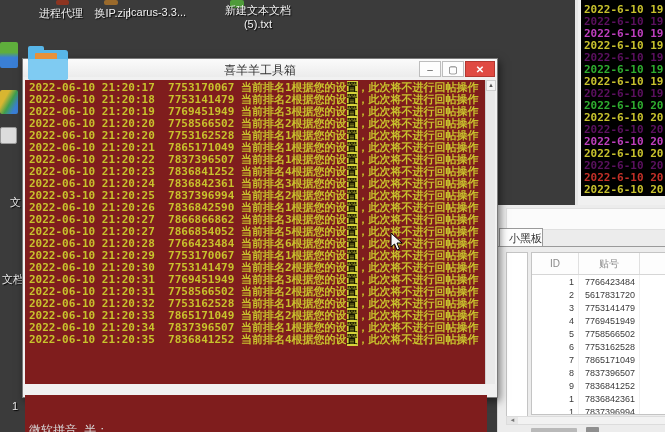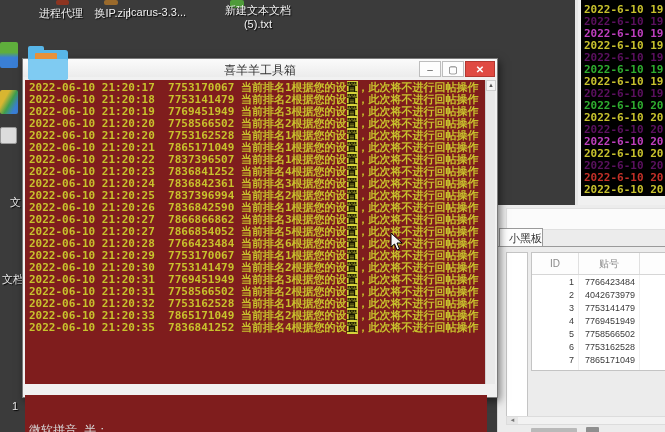--- a/index.html
+++ b/index.html
@@ -76,21 +76,21 @@
   
   .boardapp{position:absolute;left:497px;top:205px;width:168px;height:227px;z-index:5;background:#ececec;border-left:1px solid #d5d5d5;box-sizing:border-box;}
   .board-top{position:absolute;left:8px;top:3px;width:160px;height:20px;background:#fbfbfb;border:1px solid #e0e0e0;border-right:none;}
   .tab{
     position:absolute;left:1px;top:23px;width:44px;height:19px;background:#fdfdfd;
     border:1px solid #9a9a9a;border-bottom:none;box-sizing:border-box;
     font-size:11px;color:#333;text-align:right;line-height:18px;overflow:hidden;cursor:default;
   }
   .tabline{position:absolute;left:0;top:41px;width:168px;height:1px;background:#9a9a9a;}
   .sidepanel{position:absolute;left:8px;top:47px;width:22px;height:168px;background:#fff;border:1px solid #c4c4c4;box-sizing:border-box;}
-  .grid{position:absolute;left:33px;top:47px;width:135px;height:119px;background:#fff;border:1px solid #c4c4c4;border-right:none;box-sizing:border-box;overflow:hidden;}
+  .grid{position:absolute;left:33px;top:47px;width:135px;height:163px;background:#fff;border:1px solid #c4c4c4;border-right:none;box-sizing:border-box;overflow:hidden;}
   .grid table{border-collapse:collapse;table-layout:fixed;width:180px;}
   .grid th{
     font-size:10px;color:#8a8a8a;font-weight:normal;height:19px;
     border-right:1px solid #e0e0e0;border-bottom:1px solid #d6d6d6;background:#fdfdfd;
   }
   .grid td{
     font-size:9px;color:#3a3a3a;height:12px;border-right:1px solid #f0f0f0;
     white-space:nowrap;overflow:hidden;padding:0 4px;
   }
   .grid .num{text-align:right;}
@@ -149,31 +149,32 @@
     <div class="console-lines" id="console-lines">
         <div class="log-line"><span>2022-06-10 21:20:17  7753170067 </span><span>当前排名</span><span>1</span><span>根据您的设</span><span class="hl">置</span><span>，此次将不进行回帖操作</span></div>
         <div class="log-line"><span>2022-06-10 21:20:18  7753141479 </span><span>当前排名</span><span>2</span><span>根据您的设</span><span class="hl">置</span><span>，此次将不进行回帖操作</span></div>
         <div class="log-line"><span>2022-06-10 21:20:19  7769451949 </span><span>当前排名</span><span>3</span><span>根据您的设</span><span class="hl">置</span><span>，此次将不进行回帖操作</span></div>
         <div class="log-line"><span>2022-06-10 21:20:20  7758566502 </span><span>当前排名</span><span>2</span><span>根据您的设</span><span class="hl">置</span><span>，此次将不进行回帖操作</span></div>
         <div class="log-line"><span>2022-06-10 21:20:20  7753162528 </span><span>当前排名</span><span>1</span><span>根据您的设</span><span class="hl">置</span><span>，此次将不进行回帖操作</span></div>
         <div class="log-line"><span>2022-06-10 21:20:21  7865171049 </span><span>当前排名</span><span>1</span><span>根据您的设</span><span class="hl">置</span><span>，此次将不进行回帖操作</span></div>
         <div class="log-line"><span>2022-06-10 21:20:22  7837396507 </span><span>当前排名</span><span>1</span><span>根据您的设</span><span class="hl">置</span><span>，此次将不进行回帖操作</span></div>
         <div class="log-line"><span>2022-06-10 21:20:23  7836841252 </span><span>当前排名</span><span>4</span><span>根据您的设</span><span class="hl">置</span><span>，此次将不进行回帖操作</span></div>
         <div class="log-line"><span>2022-06-10 21:20:24  7836842361 </span><span>当前排名</span><span>3</span><span>根据您的设</span><span class="hl">置</span><span>，此次将不进行回帖操作</span></div>
-        <div class="log-line"><span>2022-06-10 21:20:25  7837396994 </span><span>当前排名</span><span>2</span><span>根据您的设</span><span class="hl">置</span><span>，此次将不进行回帖操作</span></div>
+        <div class="log-line"><span>2022-03-10 21:20:25  7837396994 </span><span>当前排名</span><span>2</span><span>根据您的设</span><span class="hl">置</span><span>，此次将不进行回帖操作</span></div>
         <div class="log-line"><span>2022-06-10 21:20:26  7836842590 </span><span>当前排名</span><span>1</span><span>根据您的设</span><span class="hl">置</span><span>，此次将不进行回帖操作</span></div>
         <div class="log-line"><span>2022-06-10 21:20:27  7866866862 </span><span>当前排名</span><span>3</span><span>根据您的设</span><span class="hl">置</span><span>，此次将不进行回帖操作</span></div>
         <div class="log-line"><span>2022-06-10 21:20:27  7866854052 </span><span>当前排名</span><span>5</span><span>根据您的设</span><span class="hl">置</span><span>，此次将不进行回帖操作</span></div>
         <div class="log-line"><span>2022-06-10 21:20:28  7766423484 </span><span>当前排名</span><span>6</span><span>根据您的设</span><span class="hl">置</span><span>，此次将不进行回帖操作</span></div>
         <div class="log-line"><span>2022-06-10 21:20:29  7753170067 </span><span>当前排名</span><span>1</span><span>根据您的设</span><span class="hl">置</span><span>，此次将不进行回帖操作</span></div>
         <div class="log-line"><span>2022-06-10 21:20:30  7753141479 </span><span>当前排名</span><span>2</span><span>根据您的设</span><span class="hl">置</span><span>，此次将不进行回帖操作</span></div>
         <div class="log-line"><span>2022-06-10 21:20:31  7769451949 </span><span>当前排名</span><span>3</span><span>根据您的设</span><span class="hl">置</span><span>，此次将不进行回帖操作</span></div>
         <div class="log-line"><span>2022-06-10 21:20:31  7758566502 </span><span>当前排名</span><span>2</span><span>根据您的设</span><span class="hl">置</span><span>，此次将不进行回帖操作</span></div>
         <div class="log-line"><span>2022-06-10 21:20:32  7753162528 </span><span>当前排名</span><span>1</span><span>根据您的设</span><span class="hl">置</span><span>，此次将不进行回帖操作</span></div>
         <div class="log-line"><span>2022-06-10 21:20:33  7865171049 </span><span>当前排名</span><span>2</span><span>根据您的设</span><span class="hl">置</span><span>，此次将不进行回帖操作</span></div>
+        <div class="log-line"><span>2022-06-10 21:20:34  7837396507 </span><span>当前排名</span><span>1</span><span>根据您的设</span><span class="hl">置</span><span>，此次将不进行回帖操作</span></div>
         <div class="log-line"><span>2022-06-10 21:20:35  7836841252 </span><span>当前排名</span><span>4</span><span>根据您的设</span><span class="hl">置</span><span>，此次将不进行回帖操作</span></div>
       </div>
     <div class="ime-line">微软拼音 半：</div>
   </div>
   <div class="vscroll">
     <div class="up">▲</div>
   </div>
   <div class="bottom-strip"></div>
 </div>
 
@@ -215,21 +216,21 @@
           </tr>
         </thead>
       <tbody id="grid-body">
           <tr>
             <td class="num">1</td>
             <td class="num">7766423484</td>
             <td class="cjk">网络</td>
           </tr>
           <tr>
             <td class="num">2</td>
-            <td class="num">4042673979</td>
+            <td class="num">5617831720</td>
             <td class="cjk">营</td>
           </tr>
           <tr>
             <td class="num">3</td>
             <td class="num">7753141479</td>
             <td class="cjk">招</td>
           </tr>
           <tr>
             <td class="num">4</td>
             <td class="num">7769451949</td>

